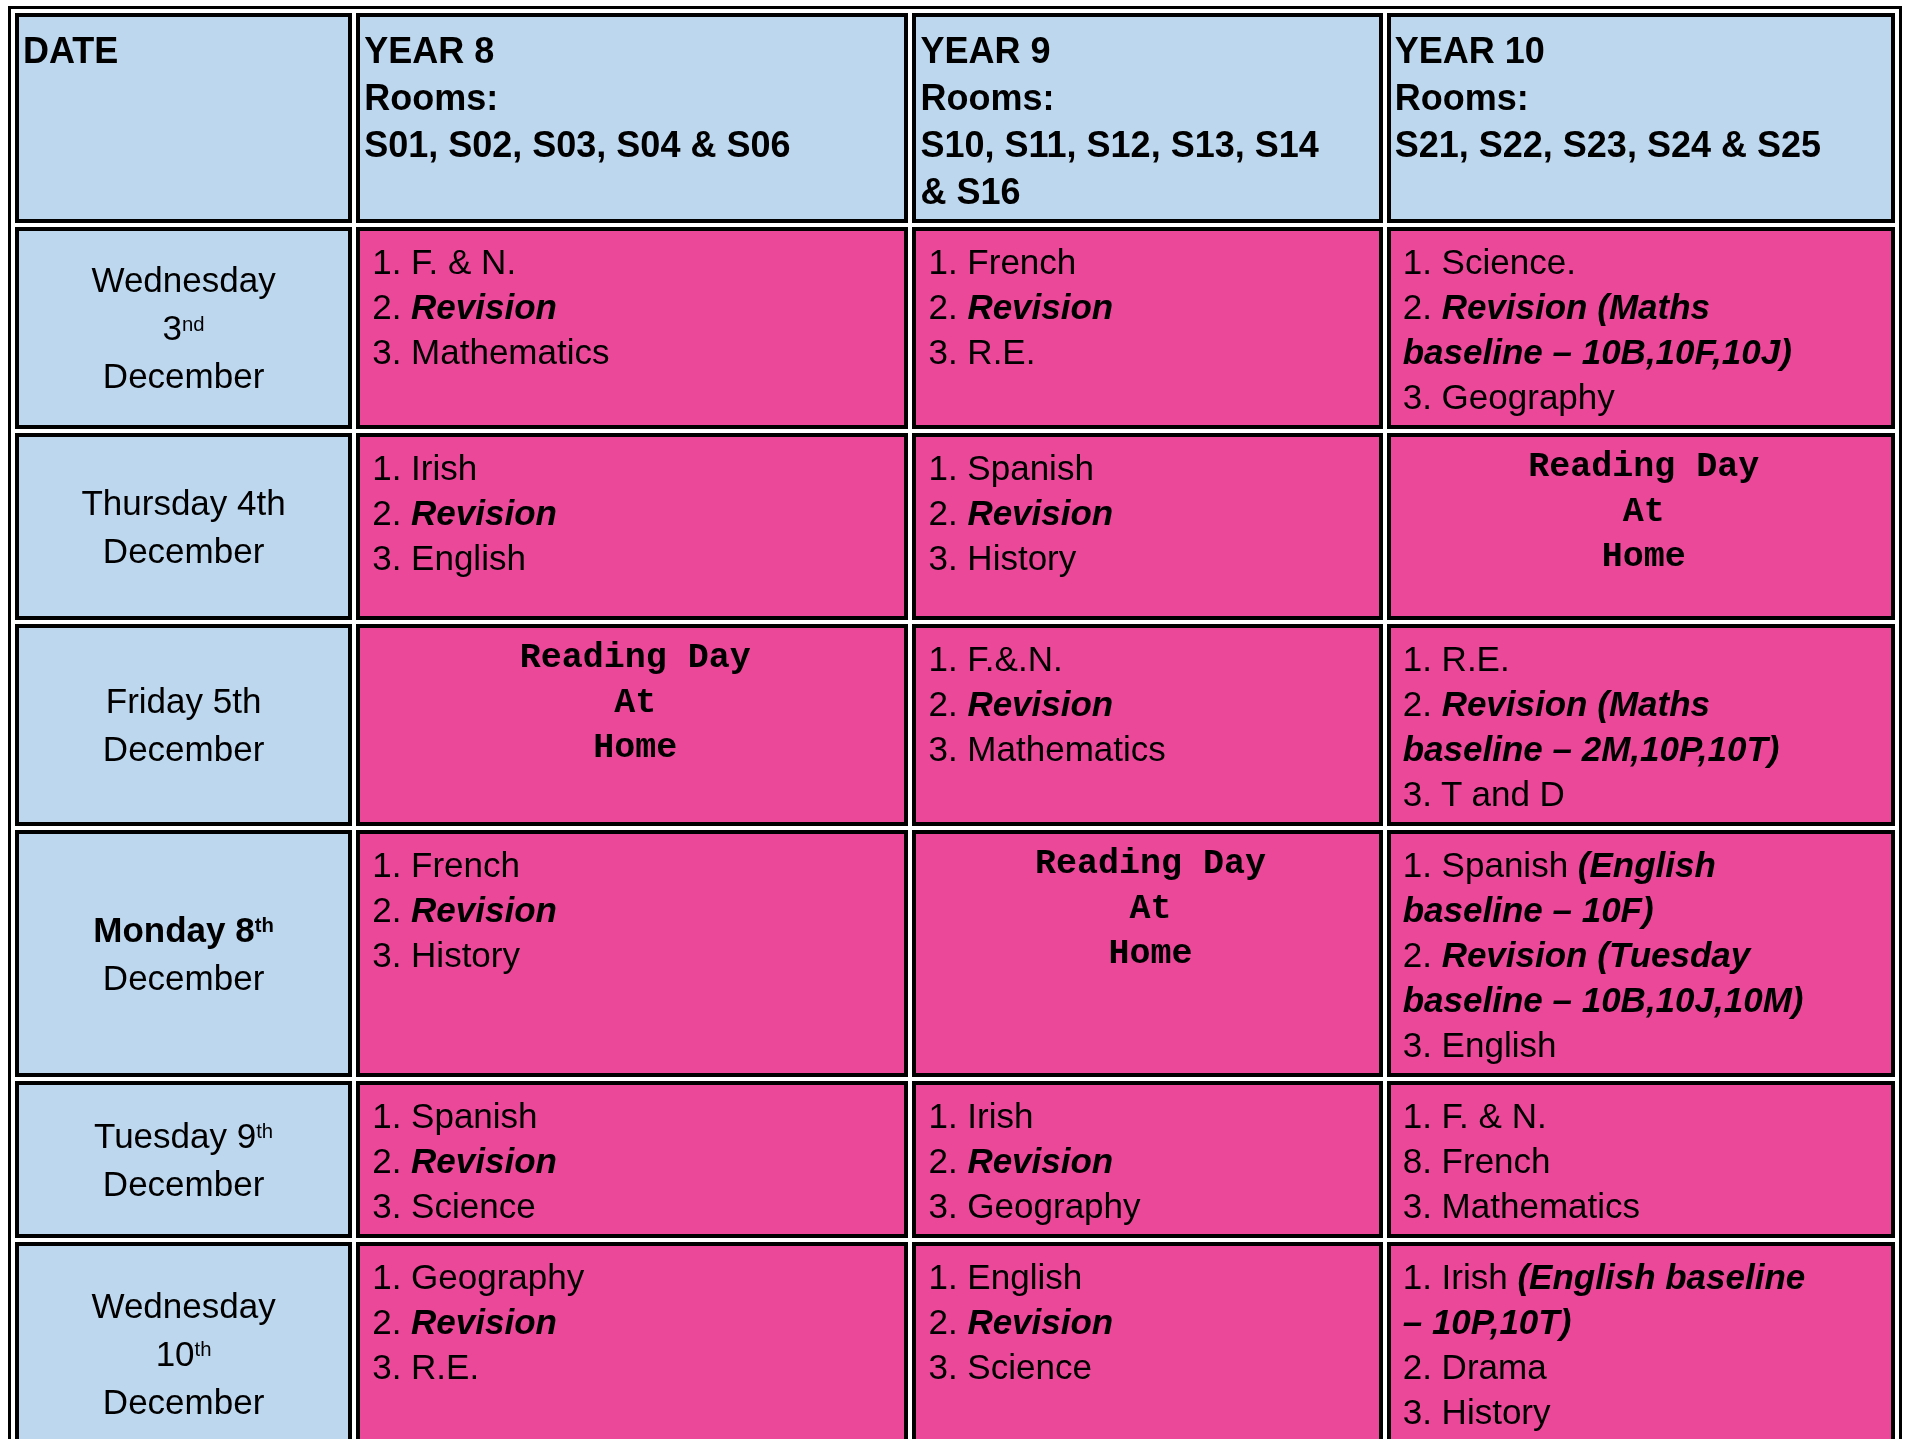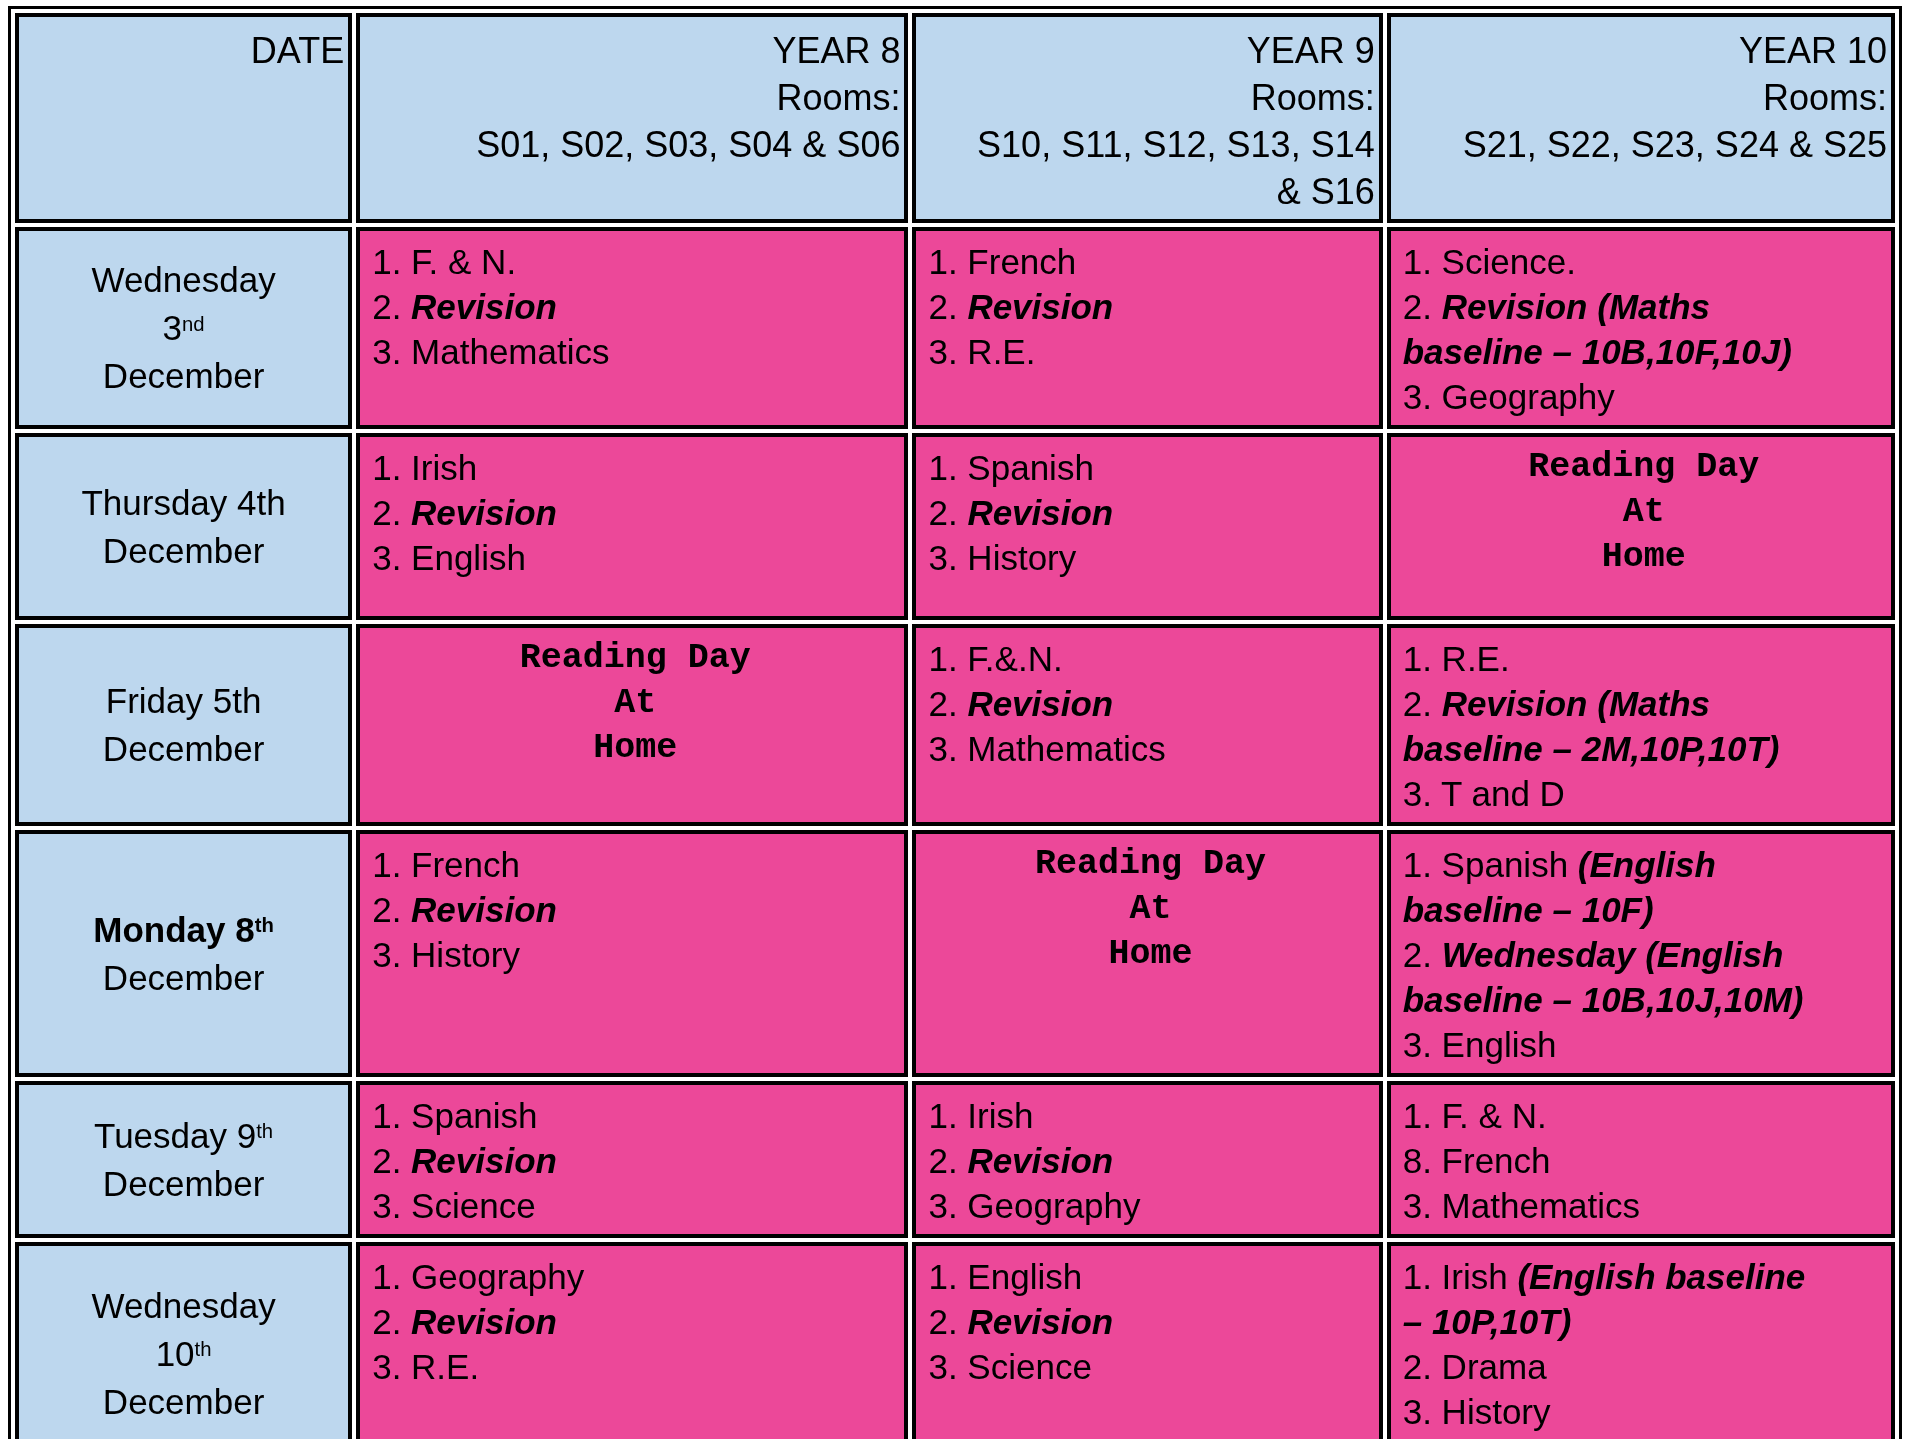--- a/index.html
+++ b/index.html
@@ -24,24 +24,24 @@
     width: 1894px;
     background: #ffffff;
   }
   th, td {
     border: 4px solid #000;
     box-sizing: border-box;
     overflow: hidden;
   }
   thead th {
     background: var(--header-fill, #BDD7EE);
-    font-weight: normal;
+    font-weight: bold;
     font-size: 36px;
     line-height: 47px;
-    text-align: right;
+    text-align: left;
     vertical-align: top;
     padding: 10px 4px 4px 4px;
     height: 197px;
   }
   .h-line { white-space: nowrap; }
   td.date-cell {
     background: var(--header-fill, #BDD7EE);
     font-size: 35px;
     line-height: 48px;
     text-align: center;
@@ -200,21 +200,21 @@
           <td class="body-cell">
             <div class="reading">
               <div class="line">Reading Day</div>
               <div class="line">At</div>
               <div class="line">Home</div>
             </div>
           </td>
           <td class="body-cell">
             <div class="line"><span>1. Spanish </span><span class="bi">(English</span></div>
             <div class="line"><span class="bi">baseline – 10F)</span></div>
-            <div class="line"><span>2. </span><span class="bi">Wednesday (English</span></div>
+            <div class="line"><span>2. </span><span class="bi">Revision (Tuesday</span></div>
             <div class="line"><span class="bi">baseline – 10B,10J,10M)</span></div>
             <div class="line"><span>3. English</span></div>
           </td>
         </tr>
         <tr>
           <td class="date-cell">
             <div class="line" style="text-align: center;"><span>Tuesday 9</span><span class="sup">th</span></div>
             <div class="line" style="text-align: center;"><span>December</span></div>
           </td>
           <td class="body-cell">

